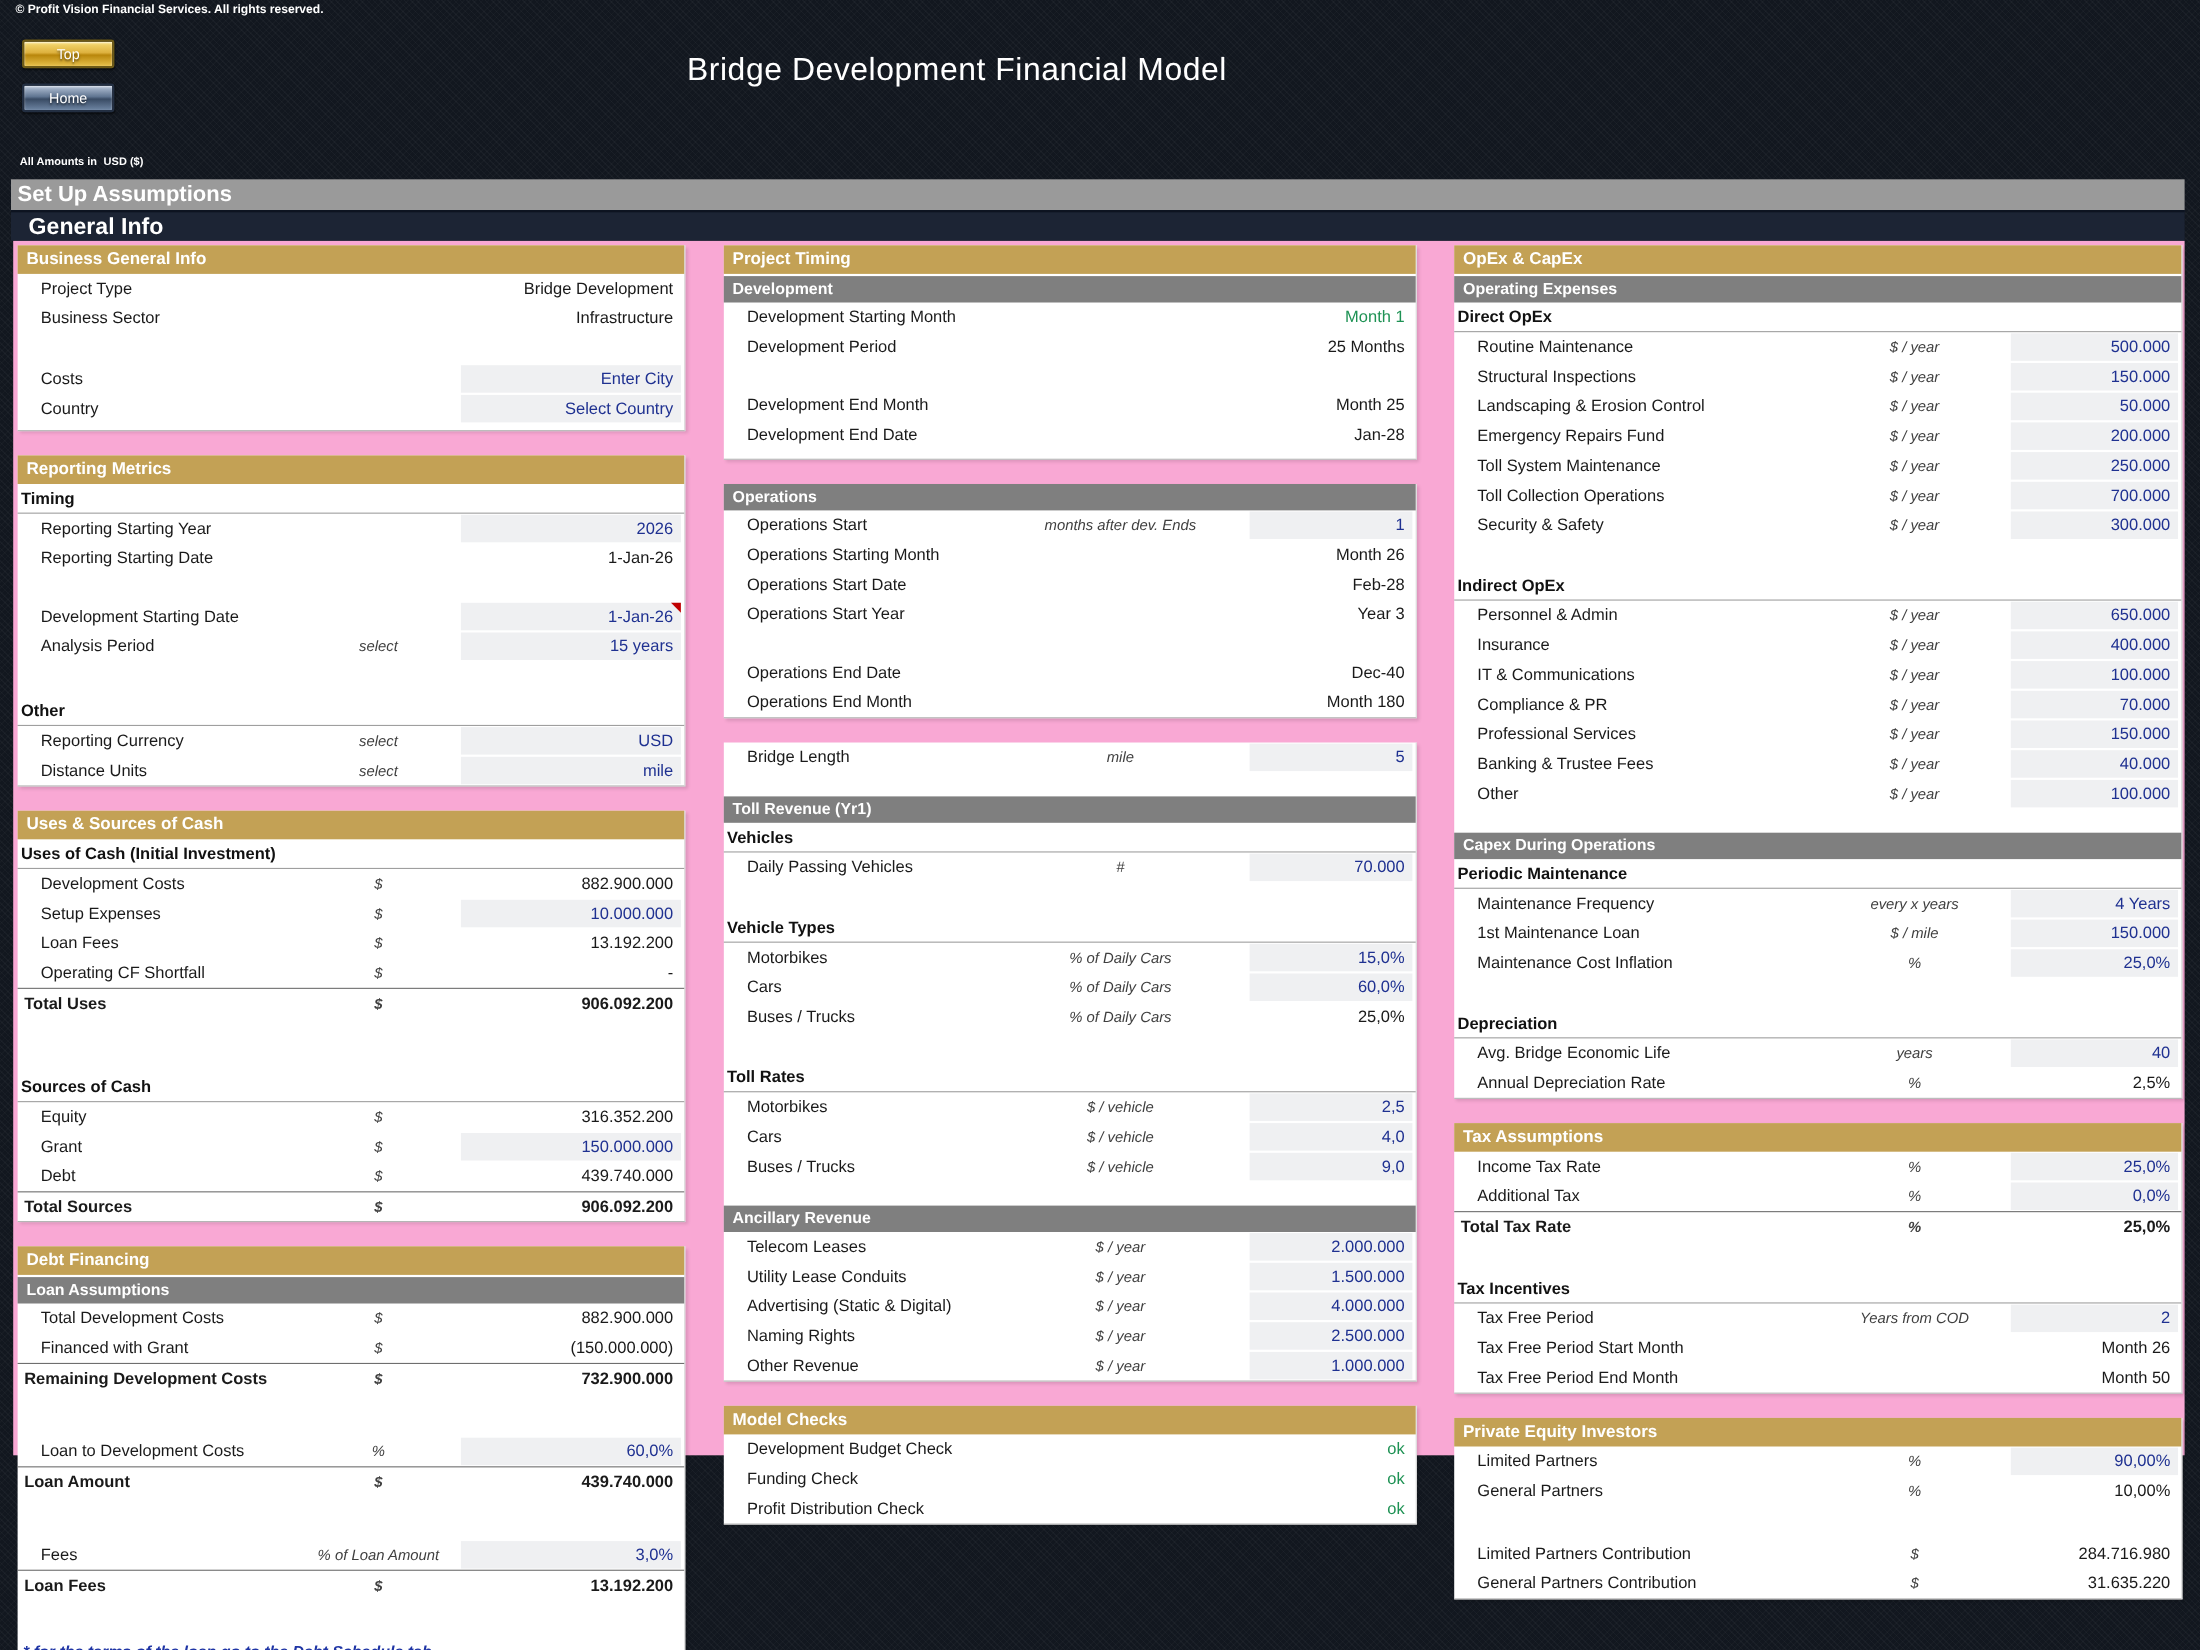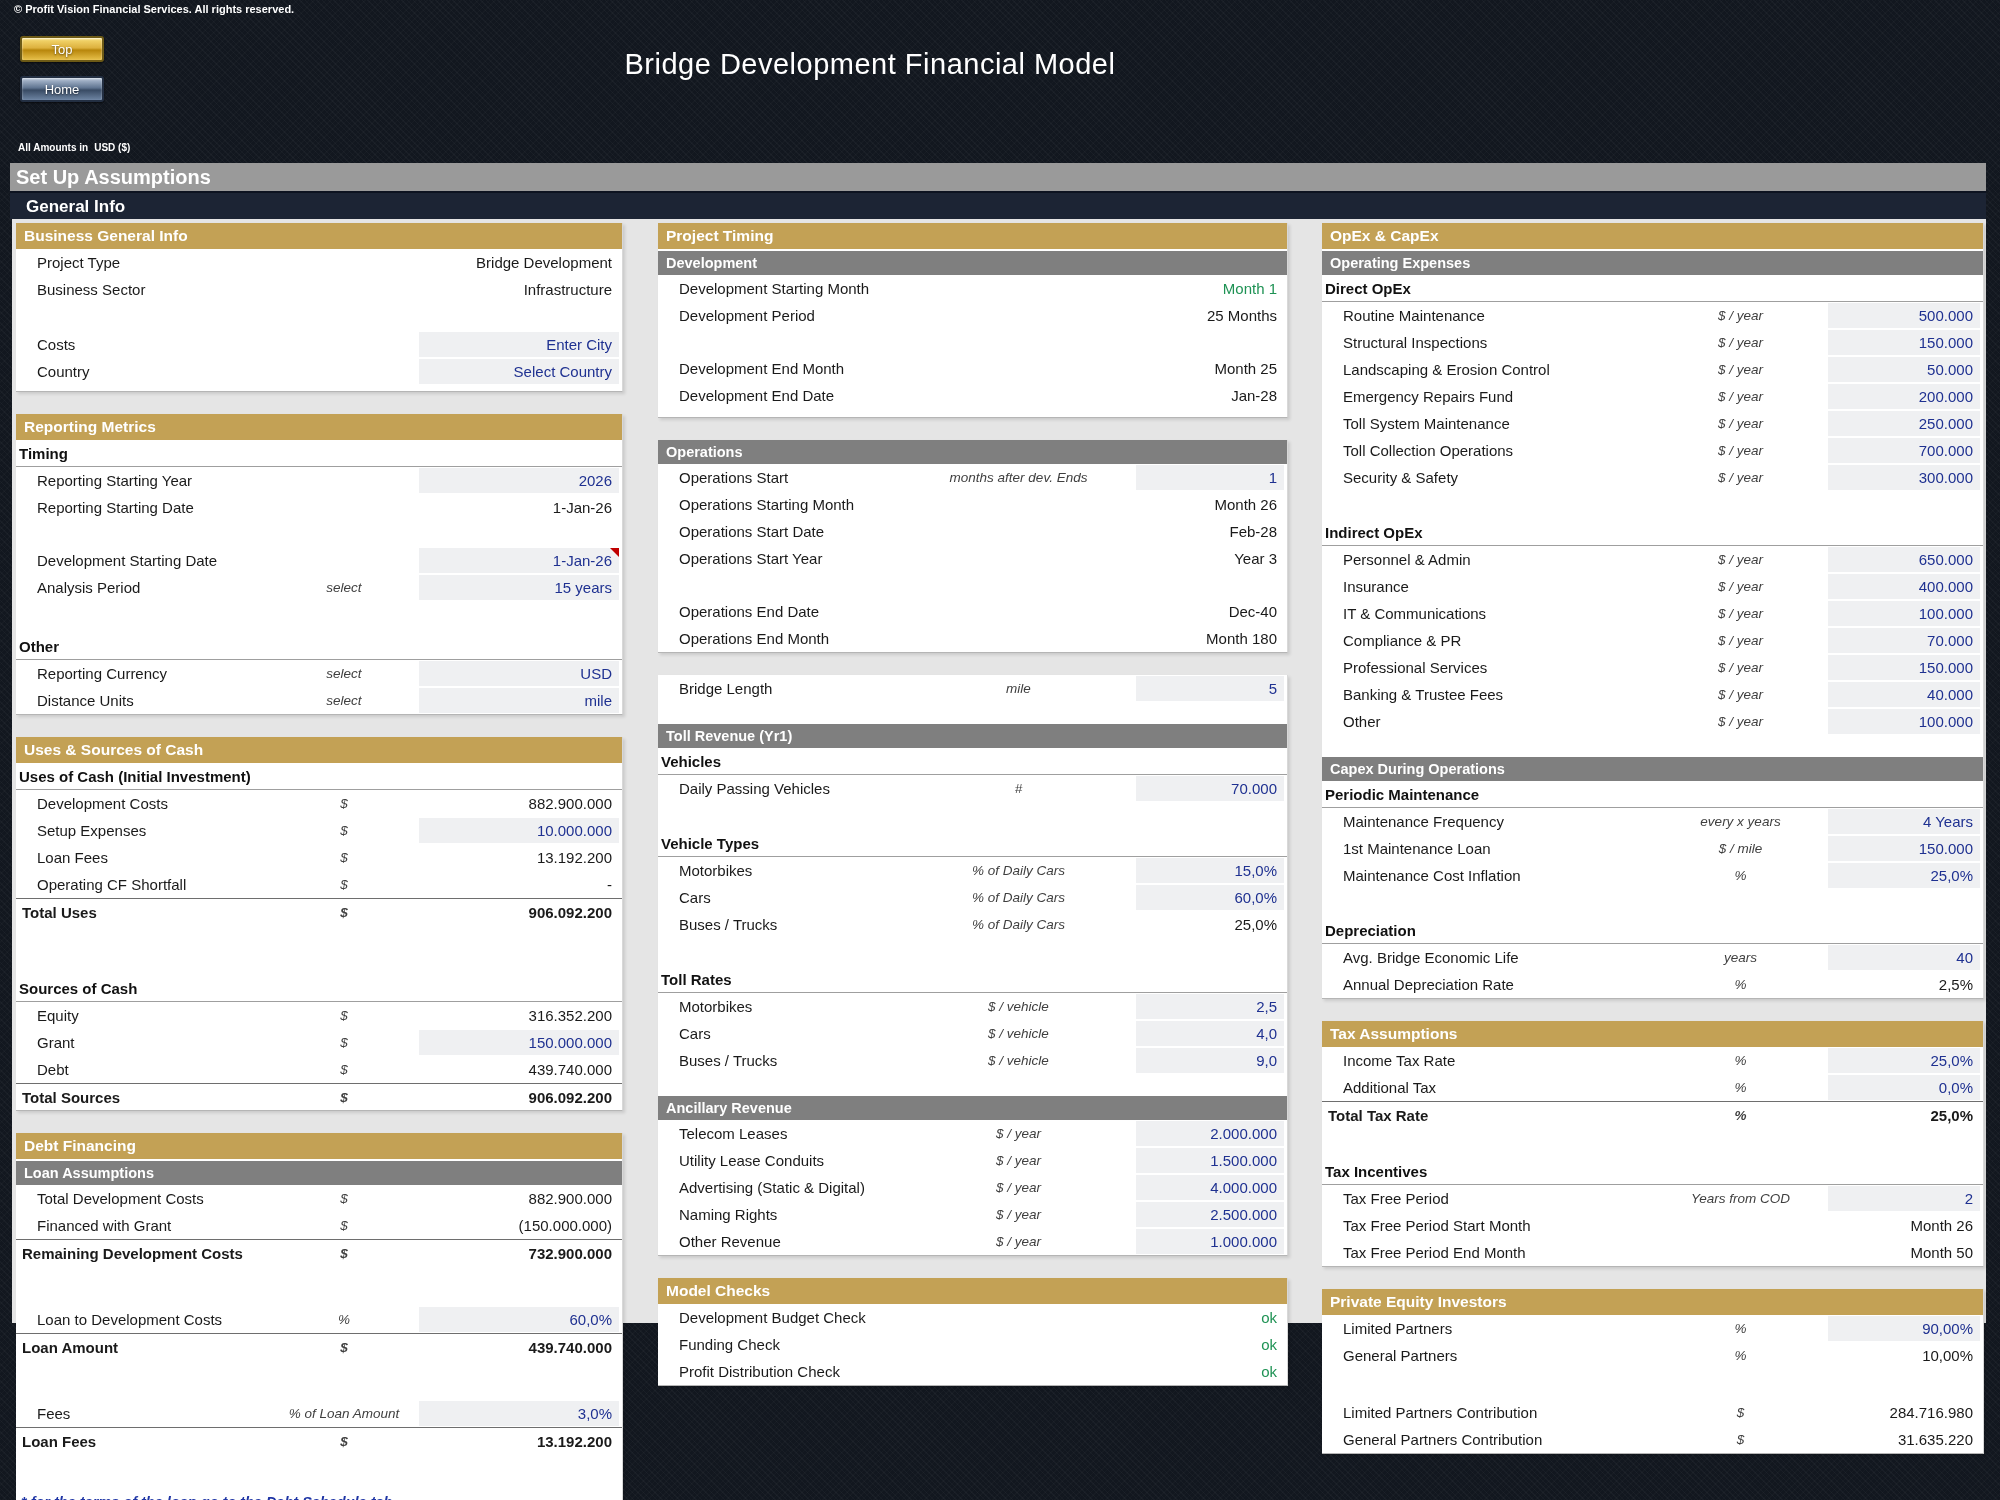--- a/index.html
+++ b/index.html
@@ -26,23 +26,23 @@
   .btn-home{top:76px;
     background:linear-gradient(180deg,#b6c4d8 0%,#5f7490 45%,#394b64 55%,#6d84a2 100%);
     border:2px solid #232f42;box-shadow:inset 0 1px 2px rgba(255,255,255,.6),0 1px 2px rgba(0,0,0,.6);}
   .page-title{position:absolute;top:48px;left:0;width:1740px;text-align:center;
     color:#fff;font-size:29px;letter-spacing:.5px;}
   .amounts{position:absolute;top:142px;left:18px;color:#fff;font-size:10px;font-weight:bold;}
   .amounts span{margin-right:6px;}
   .band-setup{position:absolute;top:163px;left:10px;width:1976px;height:28px;background:var(--grayband);
     color:#fff;font-weight:bold;font-size:20px;line-height:28px;padding-left:6px;}
   .band-general{position:absolute;top:191px;left:10px;width:1976px;height:28px;background:var(--navy);
-    color:#fff;font-weight:bold;font-size:17px;line-height:28px;padding-left:16px;
+    color:#fff;font-weight:bold;font-size:21px;line-height:28px;padding-left:16px;
     border-top:2px solid #0d1320;}
-  .content{position:absolute;top:219px;left:12px;width:1974px;height:1104px;background:#e5e5e5;}
+  .content{position:absolute;top:219px;left:12px;width:1974px;height:1104px;background:#f9a8d4;}
   .col{position:absolute;top:4px;}
   #col1{left:4px;width:607px;}
   #col2{left:646px;width:630px;}
   #col3{left:1310px;width:662px;}
   .section{margin-bottom:22px;border-bottom:1px solid #b5b5b5;border-right:1px solid #d8d8d8;
     box-shadow:2px 2px 3px rgba(0,0,0,.12);background:#fff;}
   .sec-title{height:26px;background:var(--gold);color:#fff;font-weight:bold;font-size:15.5px;
     line-height:26px;padding-left:8px;}
   .sec-gray{height:24px;background:var(--graysub);color:#fff;font-weight:bold;font-size:14.5px;
     line-height:24px;padding-left:8px;margin-top:2px;}

